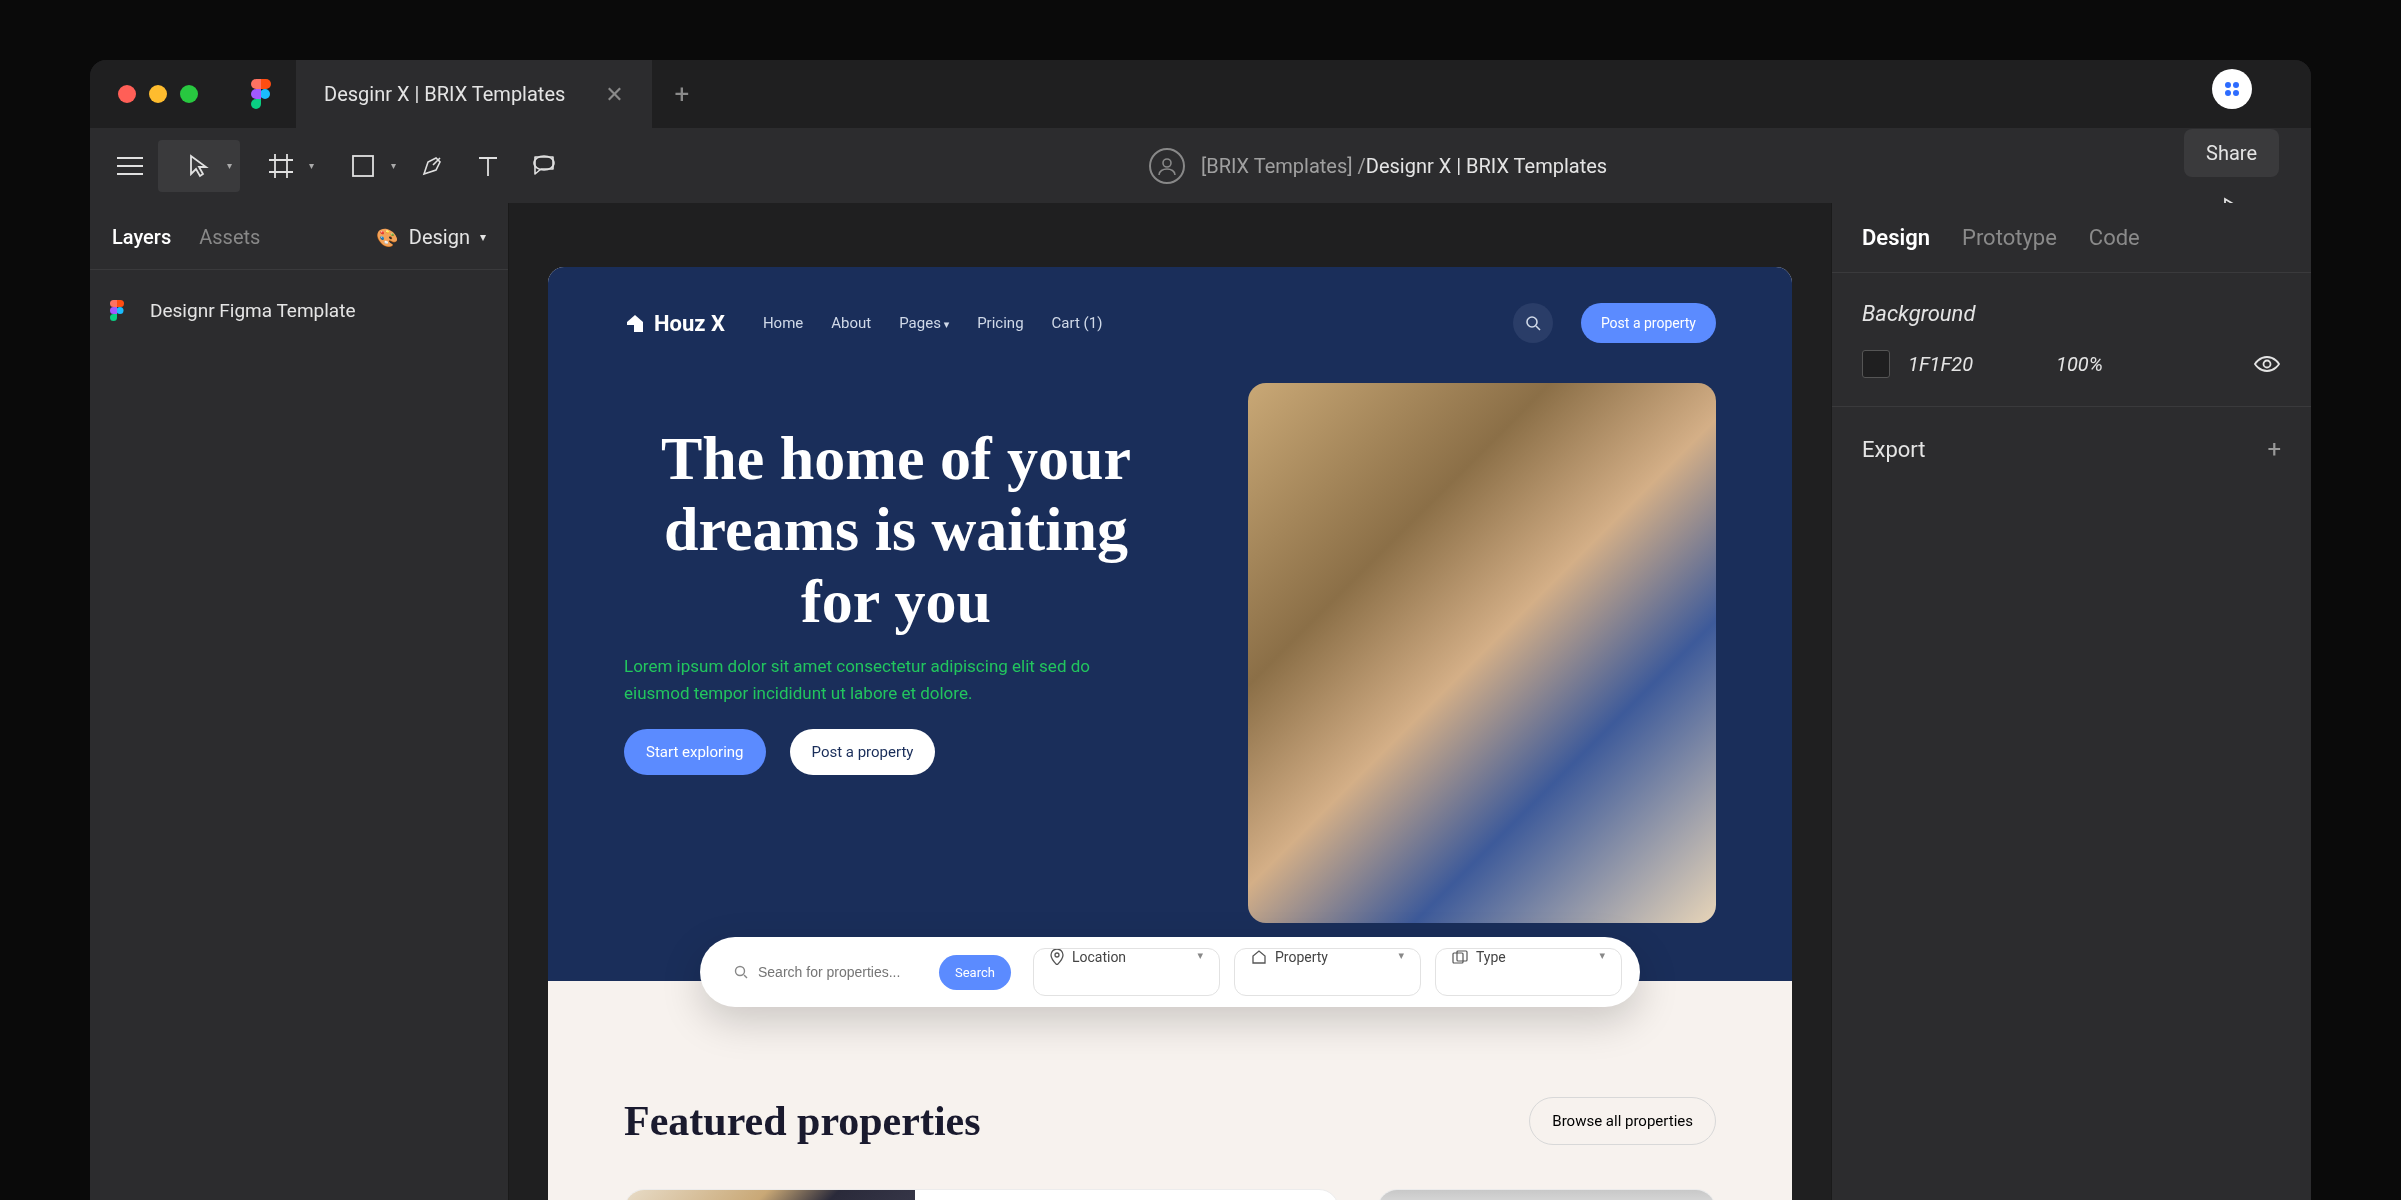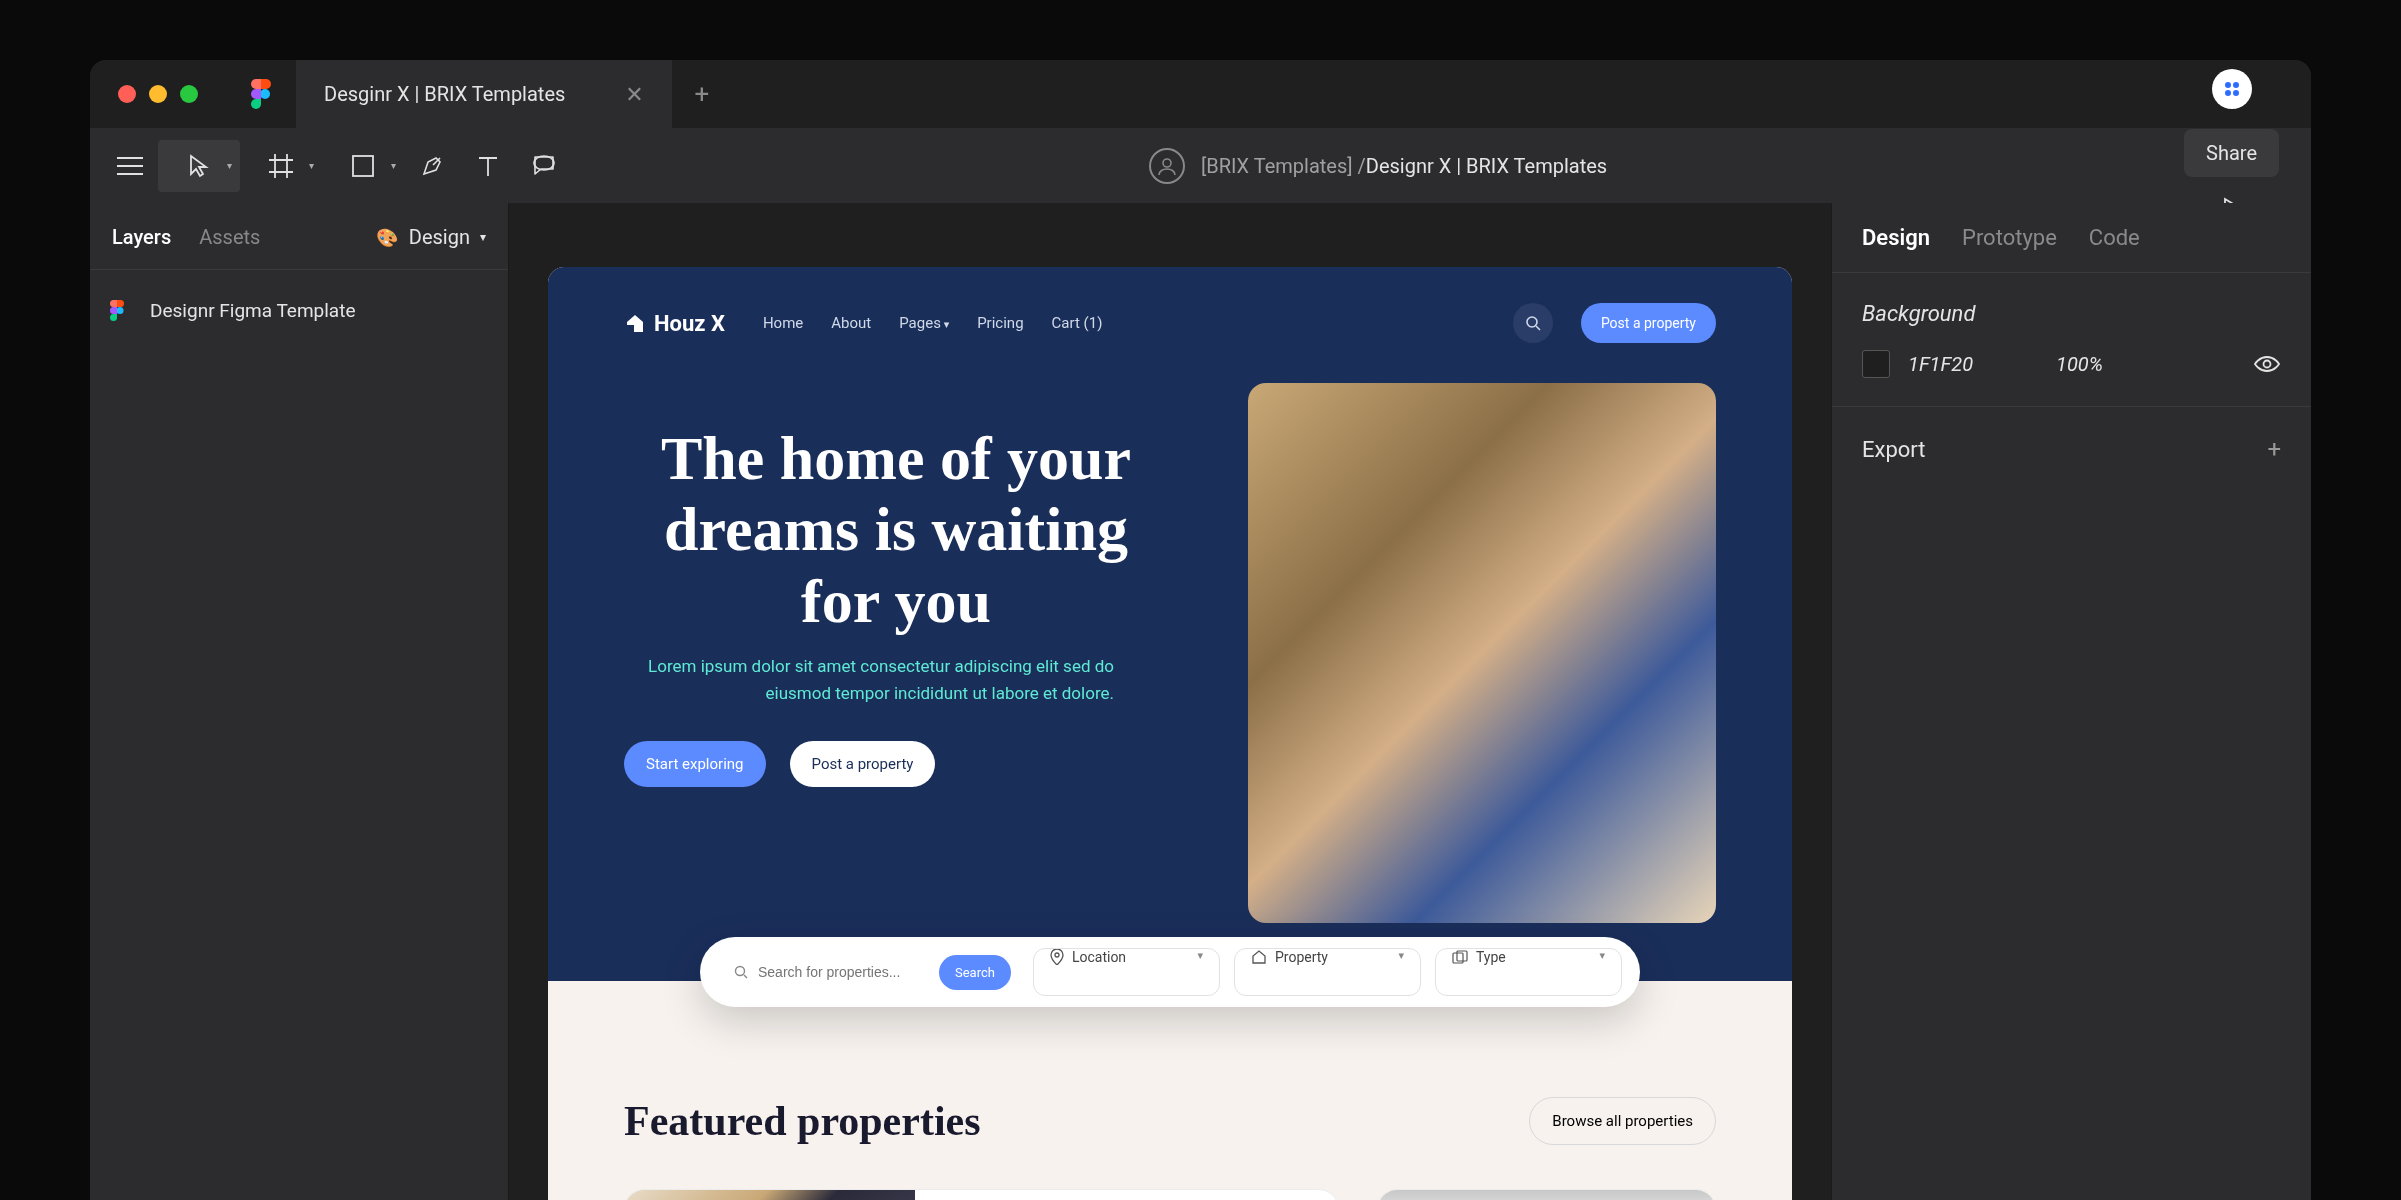--- a/index.html
+++ b/index.html
@@ -46,21 +46,21 @@
   width: 70px;
 }
 .figma-logo svg { width: 20px; height: 30px; }
 
 .tab-group { display: flex; align-items: stretch; }
 .tab {
   background: #2c2c2e;
   display: flex;
   align-items: center;
   padding: 0 28px;
-  gap: 60px;
+  gap: 40px;
   font-size: 20px;
   color: #e4e4e4;
 }
 .tab-close {
   color: #8a8a8a;
   font-size: 22px;
   cursor: pointer;
 }
 .new-tab {
   display: flex;
@@ -265,25 +265,24 @@
   font-family: Georgia, "Times New Roman", serif;
   font-size: 62px;
   font-weight: 600;
   line-height: 1.15;
   color: #fff;
   margin-bottom: 16px;
   text-align: center;
 }
 .hero-sub {
   font-size: 17px;
-  color: #5eead4;
+  color: #22c55e;
   line-height: 1.6;
   max-width: 490px;
-  margin-bottom: 34px;
-  text-align: right;
+  margin-bottom: 22px;
 }
 .hero-ctas { display: flex; gap: 24px; }
 .cta-primary {
   background: #5b8bff;
   color: #fff;
   padding: 14px 22px;
   border-radius: 50px;
   font-size: 15px;
 }
 .cta-secondary {

